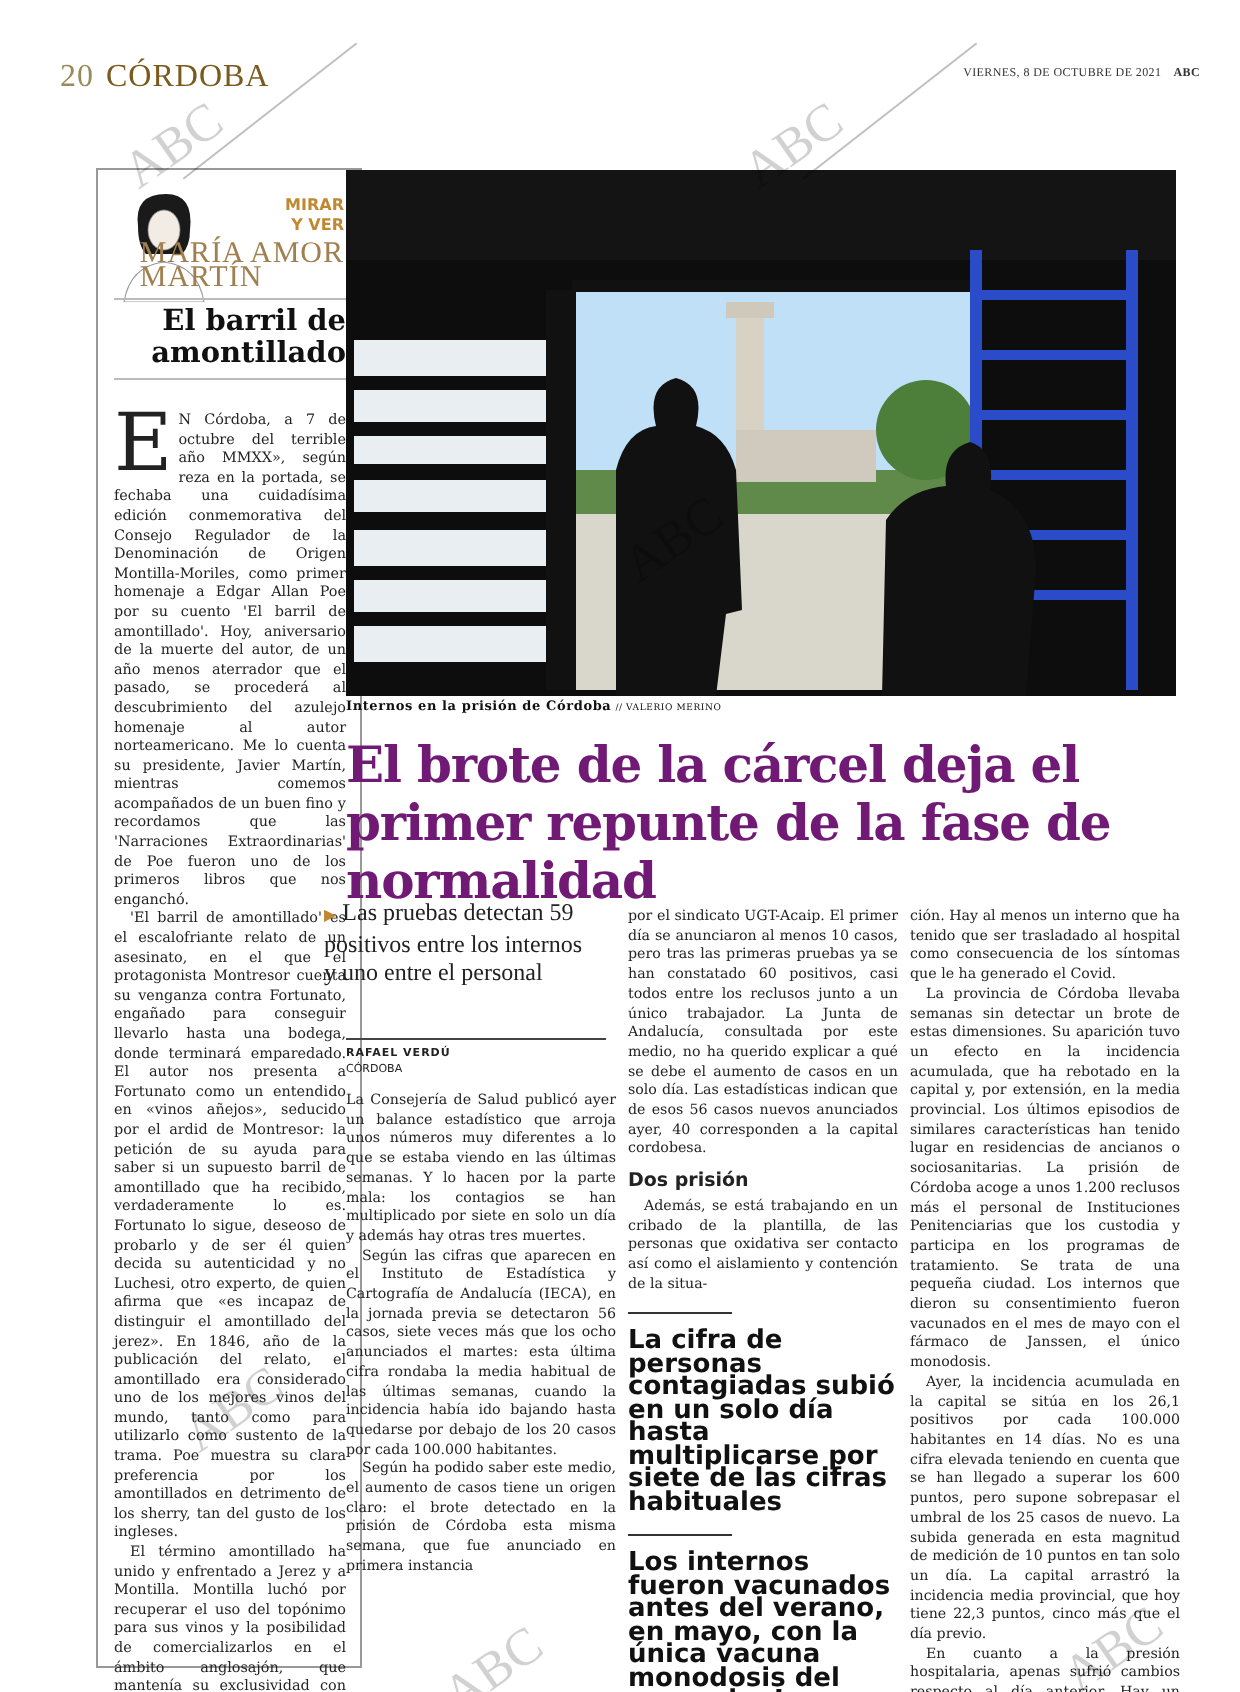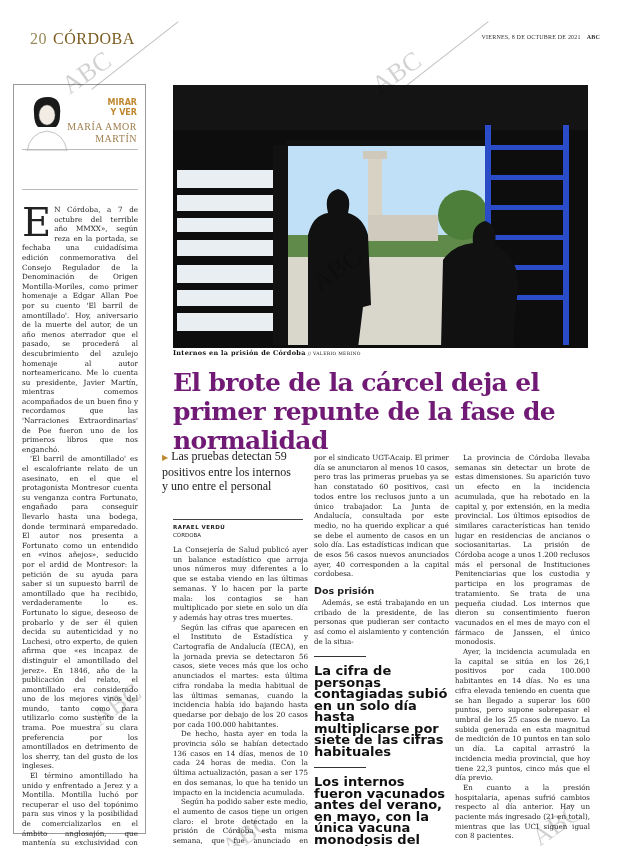--- a/index.html
+++ b/index.html
@@ -3,23 +3,23 @@
 <meta charset="utf-8">
 <style>
   html,body{margin:0;padding:0;background:#fff;}
   body{width:620px;height:846px;position:relative;overflow:hidden;font-family:"DejaVu Serif",serif;color:#222;}
   .abs{position:absolute;}
   .hdr-left{left:30px;top:30px;font-family:"Liberation Serif",serif;font-size:16px;letter-spacing:.5px;}
   .hdr-left .num{color:#9a8a5a;margin-right:6px;}
   .hdr-left .sec{color:#7a5a1e;}
   .hdr-right{right:20px;top:34px;font-family:"Liberation Serif",serif;font-size:6px;color:#333;letter-spacing:.2px;}
   .hdr-right b{margin-left:6px;}
-  .col-box{left:13px;top:84px;width:133px;height:750px;border:1px solid #999;box-sizing:border-box;}
+  .col-box{left:48px;top:84px;width:133px;height:750px;border:1px solid #999;box-sizing:border-box;}
   .kicker{right:8px;top:13px;text-align:right;font-family:"DejaVu Sans",sans-serif;font-weight:bold;font-size:8px;color:#c08830;line-height:10px;}
-  .author{right:8px;top:36px;text-align:right;font-family:"Liberation Serif",serif;font-size:10px;color:#a08050;line-height:12px;letter-spacing:.5px;}
+  .author{right:8px;top:36px;font-family:"Liberation Serif",serif;font-size:15px;color:#a08050;line-height:12px;letter-spacing:.5px;}
   .col-title{left:0;top:68px;width:124px;text-align:right;font-family:"DejaVu Serif",serif;font-weight:bold;font-size:14.5px;line-height:16px;color:#111;}
   .hr1{left:8px;top:64px;width:116px;border-top:1px solid #bbb;}
   .hr2{left:8px;top:104px;width:116px;border-top:1px solid #bbb;}
   .col-body{left:8px;top:120px;width:116px;font-size:7.2px;line-height:9.6px;text-align:justify;font-family:"DejaVu Serif",serif;color:#222;hyphens:auto;}
   .col-body p{margin:0;text-indent:8px;}
   .col-body p.first{text-indent:0;}
   .dropcap{float:left;font-size:40px;line-height:34px;margin:0 3px -2px 0;font-family:"DejaVu Serif",serif;}
   .photo{left:173px;top:85px;width:415px;height:263px;background:#111;overflow:hidden;}
   .caption{left:173px;top:349px;font-family:"DejaVu Serif",serif;font-weight:bold;font-size:6.5px;color:#111;}
   .caption span{font-weight:normal;font-size:4.5px;letter-spacing:.3px;margin-left:2px;}
@@ -58,20 +58,21 @@
   </svg>
   <div class="abs kicker">
     <div>MIRAR</div>
     <div>Y VER</div>
   </div>
   <div class="abs author">
     <div>MARÍA AMOR</div>
     <div>MARTÍN</div>
   </div>
   <div class="abs hr1"></div>
+  <div class="abs col-title">El barril de amontillado</div>
   <div class="abs hr2"></div>
   <div class="abs col-body">
     <p class="first"><span class="dropcap">E</span><span>N Córdoba, a 7 de octubre del terrible año MMXX», según reza en la portada, se fechaba una cuidadísima edición conmemorativa del Consejo Regulador de la Denominación de Origen Montilla-Moriles, como primer homenaje a Edgar Allan Poe por su cuento 'El barril de amontillado'. Hoy, aniversario de la muerte del autor, de un año menos aterrador que el pasado, se procederá al descubrimiento del azulejo homenaje al autor norteamericano. Me lo cuenta su presidente, Javier Martín, mientras comemos acompañados de un buen fino y recordamos que las 'Narraciones Extraordinarias' de Poe fueron uno de los primeros libros que nos enganchó.</span></p>
     <p>'El barril de amontillado' es el escalofriante relato de un asesinato, en el que el protagonista Montresor cuenta su venganza contra Fortunato, engañado para conseguir llevarlo hasta una bodega, donde terminará emparedado. El autor nos presenta a Fortunato como un entendido en «vinos añejos», seducido por el ardid de Montresor: la petición de su ayuda para saber si un supuesto barril de amontillado que ha recibido, verdaderamente lo es. Fortunato lo sigue, deseoso de probarlo y de ser él quien decida su autenticidad y no Luchesi, otro experto, de quien afirma que «es incapaz de distinguir el amontillado del jerez». En 1846, año de la publicación del relato, el amontillado era considerado uno de los mejores vinos del mundo, tanto como para utilizarlo como sustento de la trama. Poe muestra su clara preferencia por los amontillados en detrimento de los sherry, tan del gusto de los ingleses.</p>
     <p>El término amontillado ha unido y enfrentado a Jerez y a Montilla. Montilla luchó por recuperar el uso del topónimo para sus vinos y la posibilidad de comercializarlos en el ámbito anglosajón, que mantenía su exclusividad con los gaditanos. Amontillado, obtenido a partir de vino fino mediante crianza oxidativa, por el sistema de criaderas y soleras. Límpido, transparente, de color ámbar a oro viejo, de aroma punzante, avellanado, seco o casi abocado. Germen literario de Poe, su eterno embajador.</p>
   </div>
 </div>
 
 <div class="abs photo">
   <svg width="415" height="263" viewBox="0 0 415 263">
@@ -116,35 +117,35 @@
 <div class="abs subhead"><span class="tri">▶</span><span>Las pruebas detectan 59 positivos entre los internos y uno entre el personal</span></div>
 
 <div class="abs byline">
   <div class="name">RAFAEL VERDÚ</div>
   <div>CÓRDOBA</div>
 </div>
 
 <div class="abs body-col c1">
   <p class="noind">La Consejería de Salud publicó ayer un balance estadístico que arroja unos números muy diferentes a lo que se estaba viendo en las últimas semanas. Y lo hacen por la parte mala: los contagios se han multiplicado por siete en solo un día y además hay otras tres muertes.</p>
   <p>Según las cifras que aparecen en el Instituto de Estadística y Cartografía de Andalucía (IECA), en la jornada previa se detectaron 56 casos, siete veces más que los ocho anunciados el martes: esta última cifra rondaba la media habitual de las últimas semanas, cuando la incidencia había ido bajando hasta quedarse por debajo de los 20 casos por cada 100.000 habitantes.</p>
-  <p>De hecho, hasta ayer en toda la provincia sólo se habían detectado 136 casos en 14 días, menos de 10 cada 24 horas de media. Con la última actualización, pasan a ser 175 en dos semanas, lo que ha tenido un impacto en la incidencia acumulada.</p>
   <p>Según ha podido saber este medio, el aumento de casos tiene un origen claro: el brote detectado en la prisión de Córdoba esta misma semana, que fue anunciado en primera instancia</p>
 </div>
 
 <div class="abs body-col c2">
   <p class="noind">por el sindicato UGT-Acaip. El primer día se anunciaron al menos 10 casos, pero tras las primeras pruebas ya se han constatado 60 positivos, casi todos entre los reclusos junto a un único trabajador. La Junta de Andalucía, consultada por este medio, no ha querido explicar a qué se debe el aumento de casos en un solo día. Las estadísticas indican que de esos 56 casos nuevos anunciados ayer, 40 corresponden a la capital cordobesa.</p>
   <div class="subtitle">Dos prisión</div>
-  <p>Además, se está trabajando en un cribado de la presidente, de las personas que pudieran ser contacto así como el aislamiento y contención de la situa-</p>
+  <p>Además, se está trabajando en un cribado de la plantilla, de las personas que oxidativa ser contacto así como el aislamiento y contención de la situa-</p>
   <div class="pull-rule"></div>
   <div class="pull">La cifra de personas contagiadas subió en un solo día hasta multiplicarse por siete de las cifras habituales</div>
   <div class="pull-rule"></div>
   <div class="pull">Los internos fueron vacunados antes del verano, en mayo, con la única vacuna monodosis del mercado, Janssen</div>
 </div>
 
 <div class="abs body-col c3">
+  <p class="noind">ción. Hay al menos un interno que ha tenido que ser trasladado al hospital como consecuencia de los síntomas que le ha generado el Covid.</p>
   <p>La provincia de Córdoba llevaba semanas sin detectar un brote de estas dimensiones. Su aparición tuvo un efecto en la incidencia acumulada, que ha rebotado en la capital y, por extensión, en la media provincial. Los últimos episodios de similares características han tenido lugar en residencias de ancianos o sociosanitarias. La prisión de Córdoba acoge a unos 1.200 reclusos más el personal de Instituciones Penitenciarias que los custodia y participa en los programas de tratamiento. Se trata de una pequeña ciudad. Los internos que dieron su consentimiento fueron vacunados en el mes de mayo con el fármaco de Janssen, el único monodosis.</p>
   <p>Ayer, la incidencia acumulada en la capital se sitúa en los 26,1 positivos por cada 100.000 habitantes en 14 días. No es una cifra elevada teniendo en cuenta que se han llegado a superar los 600 puntos, pero supone sobrepasar el umbral de los 25 casos de nuevo. La subida generada en esta magnitud de medición de 10 puntos en tan solo un día. La capital arrastró la incidencia media provincial, que hoy tiene 22,3 puntos, cinco más que el día previo.</p>
   <p>En cuanto a la presión hospitalaria, apenas sufrió cambios respecto al día anterior. Hay un paciente más ingresado (21 en total), mientras que las UCI siguen igual con 8 pacientes.</p>
 </div>
 
 <div class="abs wm" style="left:60px;top:58px">ABC</div>
 <div class="abs wm-line" style="left:80px;top:55px"></div>
 <div class="abs wm" style="left:370px;top:58px">ABC</div>
 <div class="abs wm-line" style="left:390px;top:55px"></div>
 <div class="abs wm" style="left:310px;top:255px">ABC</div>

